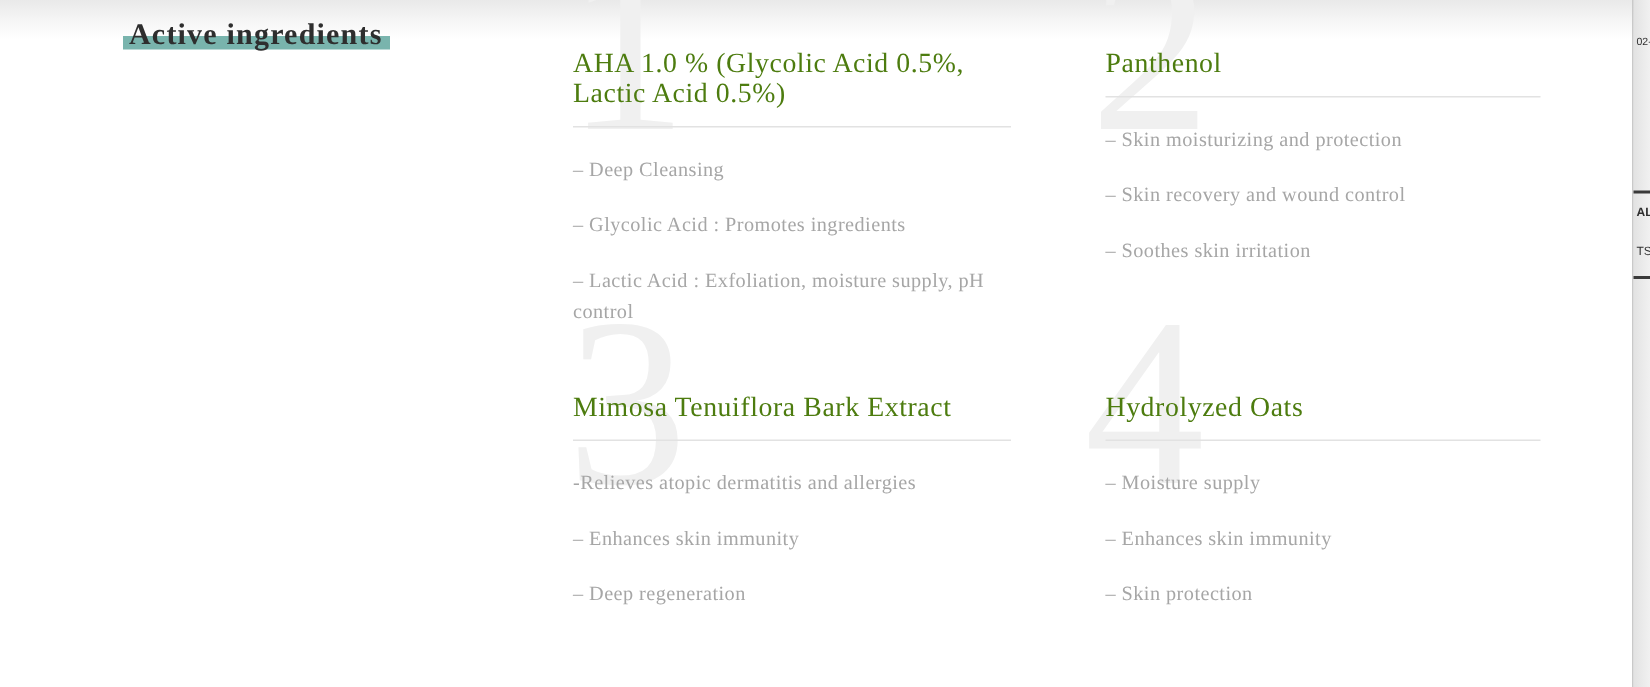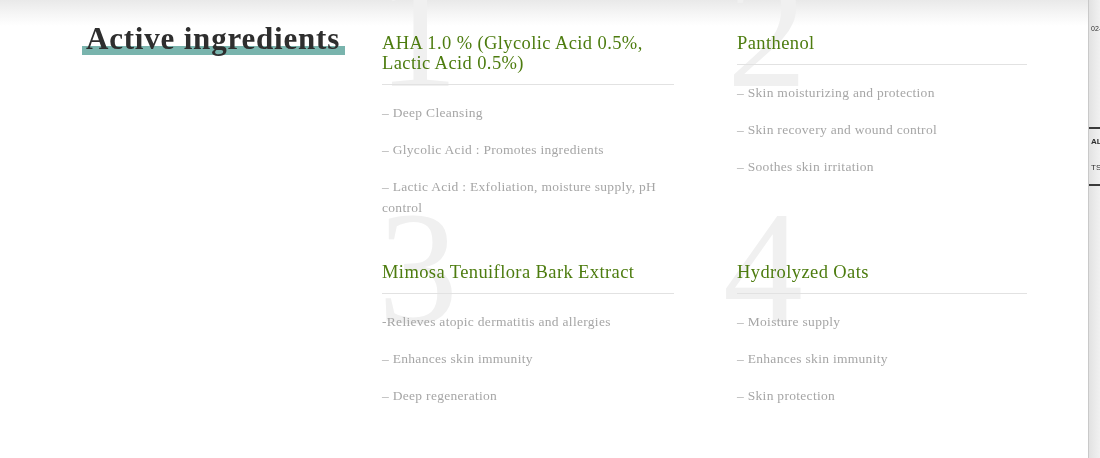--- a/index.html
+++ b/index.html
@@ -21,21 +21,21 @@
     width: 1100px; height: 26px;
     background: linear-gradient(to bottom, #e9e9e9 0%, #f6f6f6 55%, #ffffff 100%);
     pointer-events: none;
   }
 
   
   .page-title {
     position: absolute;
     left: 83px;
     top: -5px;
-    font-size: 31px;
+    font-size: 20px;
     letter-spacing: 0.8px;
     color: #2e2e2e;
     white-space: nowrap;
     z-index: 2;
   }
   .page-title .title-text {
     position: relative;
     display: inline-block;
     padding: 0 3px;
   }

